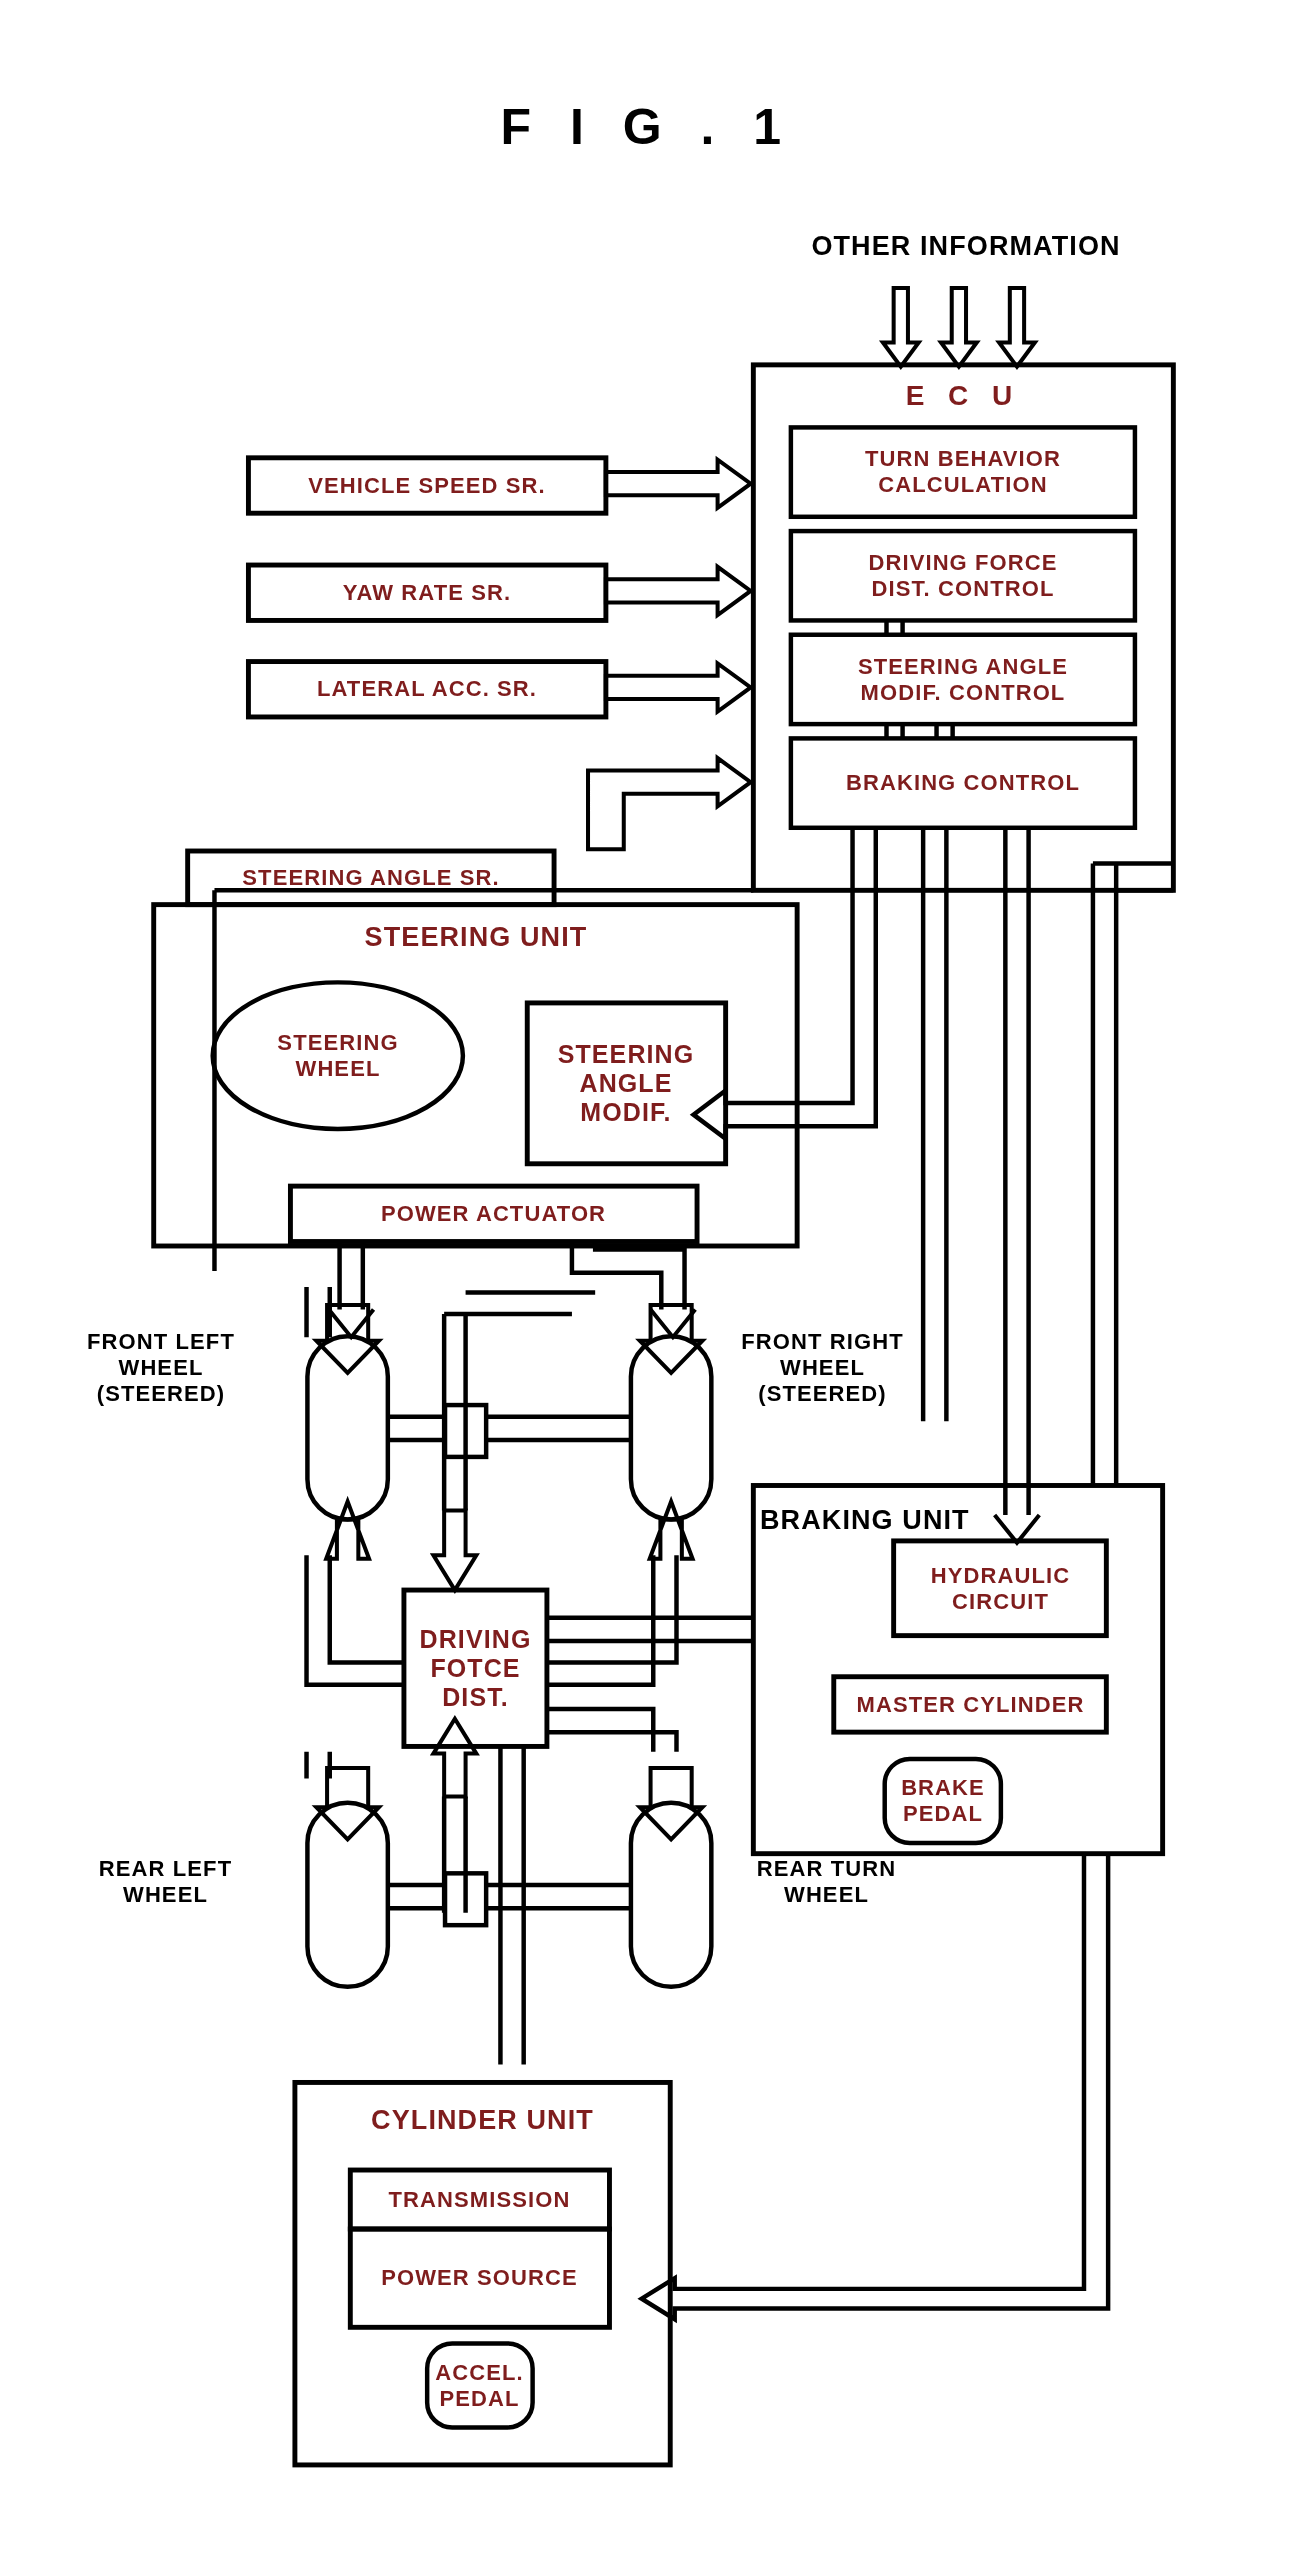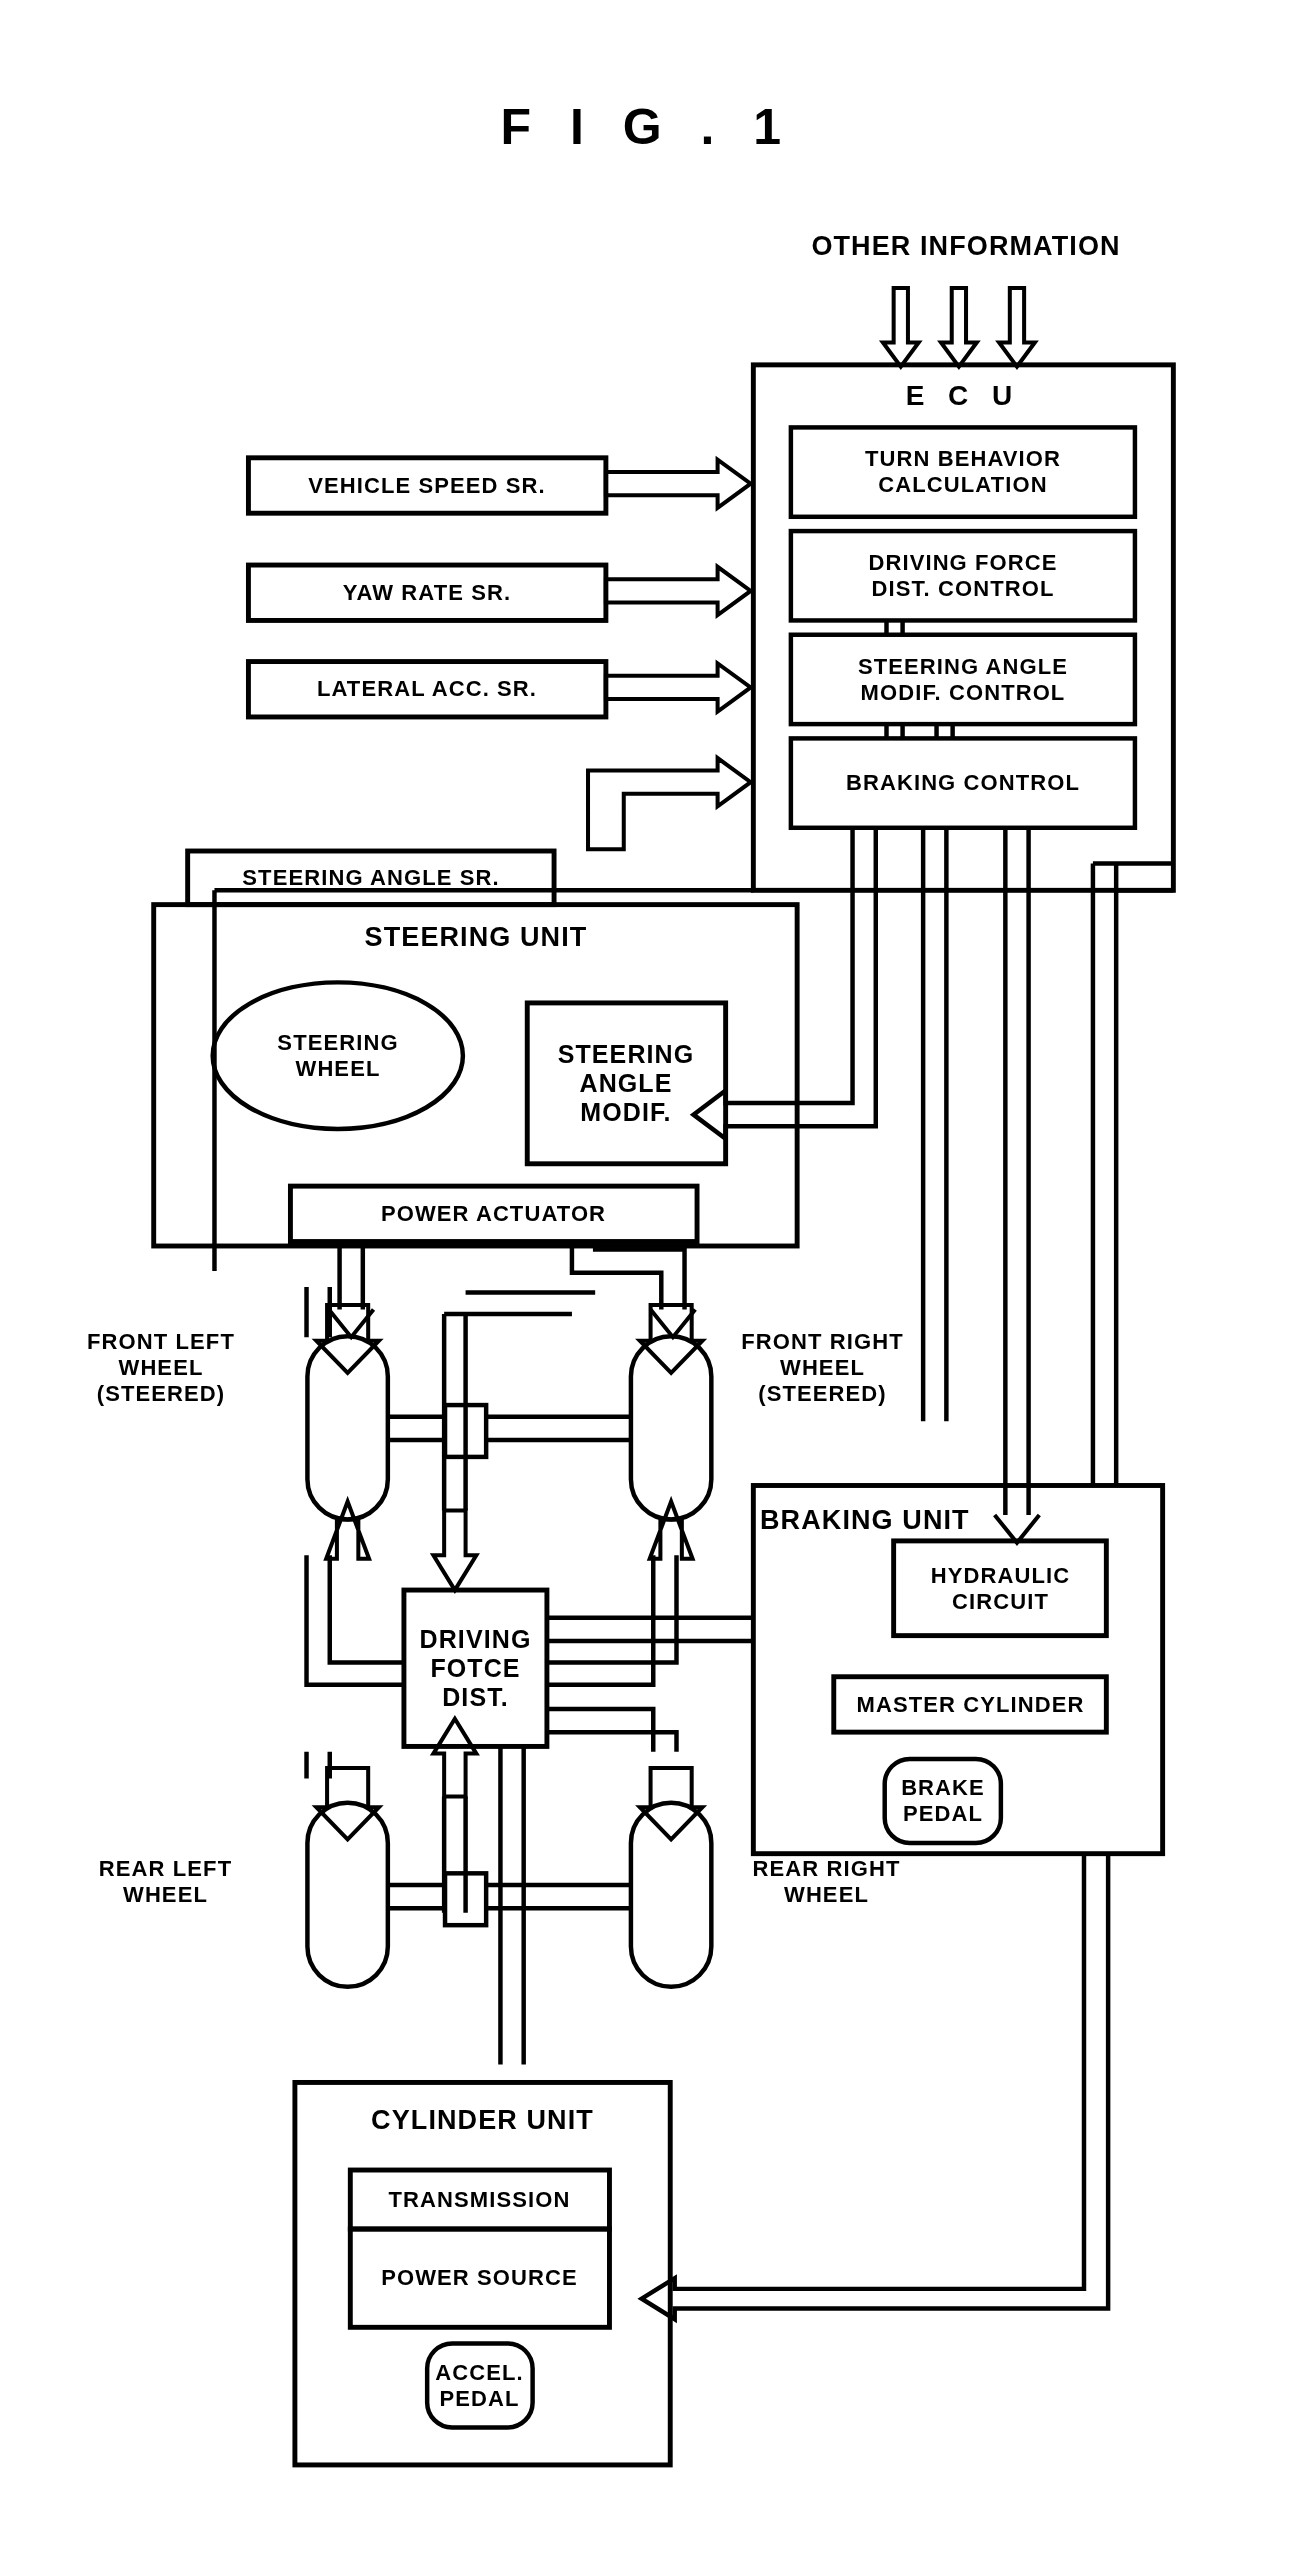--- a/index.html
+++ b/index.html
@@ -5,21 +5,21 @@
   html,body{margin:0;padding:0;background:#ffffff;}
   body{width:1294px;height:2576px;font-family:"Liberation Sans",sans-serif;}
   #stage{position:relative;width:1294px;height:2576px;background:#fff;overflow:hidden;}
   svg#wires{position:absolute;left:0;top:0;width:1294px;height:2576px;}
   .fig-title{
     position:absolute;left:0;top:98px;width:1294px;text-align:center;
     font-size:50px;font-weight:bold;letter-spacing:12.5px;color:#000;
     font-family:"Liberation Sans",sans-serif;
   }
   .lbl{
-    position:absolute;color:#000000;font-weight:bold;
+    position:absolute;color:#7f1d1d;font-weight:bold;
     font-family:"Liberation Sans",sans-serif;
     text-align:center;line-height:1.16;white-space:pre-line;
     display:flex;align-items:center;justify-content:center;
     letter-spacing:1.1px;
   }
   .t30{font-size:27px;}
   .t29{font-size:22px;}
   .t28{font-size:25px;}
   .ecu-title{font-size:28px;letter-spacing:8px;}
   .plain{position:absolute;color:#000;font-weight:bold;text-align:center;
@@ -182,21 +182,21 @@
   <div class="lbl t29" style="left:290px;top:1186px;width:407px;height:55px;">POWER ACTUATOR</div>
 
   <div class="plain t29" style="left:45px;top:1329px;width:232px;">FRONT LEFT
 WHEEL
 (STEERED)</div>
   <div class="plain t29" style="left:715px;top:1329px;width:215px;">FRONT RIGHT
 WHEEL
 (STEERED)</div>
   <div class="plain t29" style="left:54px;top:1856px;width:223px;">REAR LEFT
 WHEEL</div>
-  <div class="plain t29" style="left:715px;top:1856px;width:223px;">REAR RIGHT
+  <div class="plain t29" style="left:715px;top:1856px;width:223px;">REAR TURN
 WHEEL</div>
 
   <div class="lbl t28" style="left:404px;top:1590px;width:143px;height:156px;">DRIVING
 FOTCE
 DIST.</div>
 
   <div class="plain t30" style="left:760px;top:1505px;width:286px;text-align:left;">BRAKING UNIT</div>
   <div class="lbl t29" style="left:894px;top:1541px;width:213px;height:95px;">HYDRAULIC
 CIRCUIT</div>
   <div class="lbl t29" style="left:834px;top:1677px;width:273px;height:55px;">MASTER CYLINDER</div>

